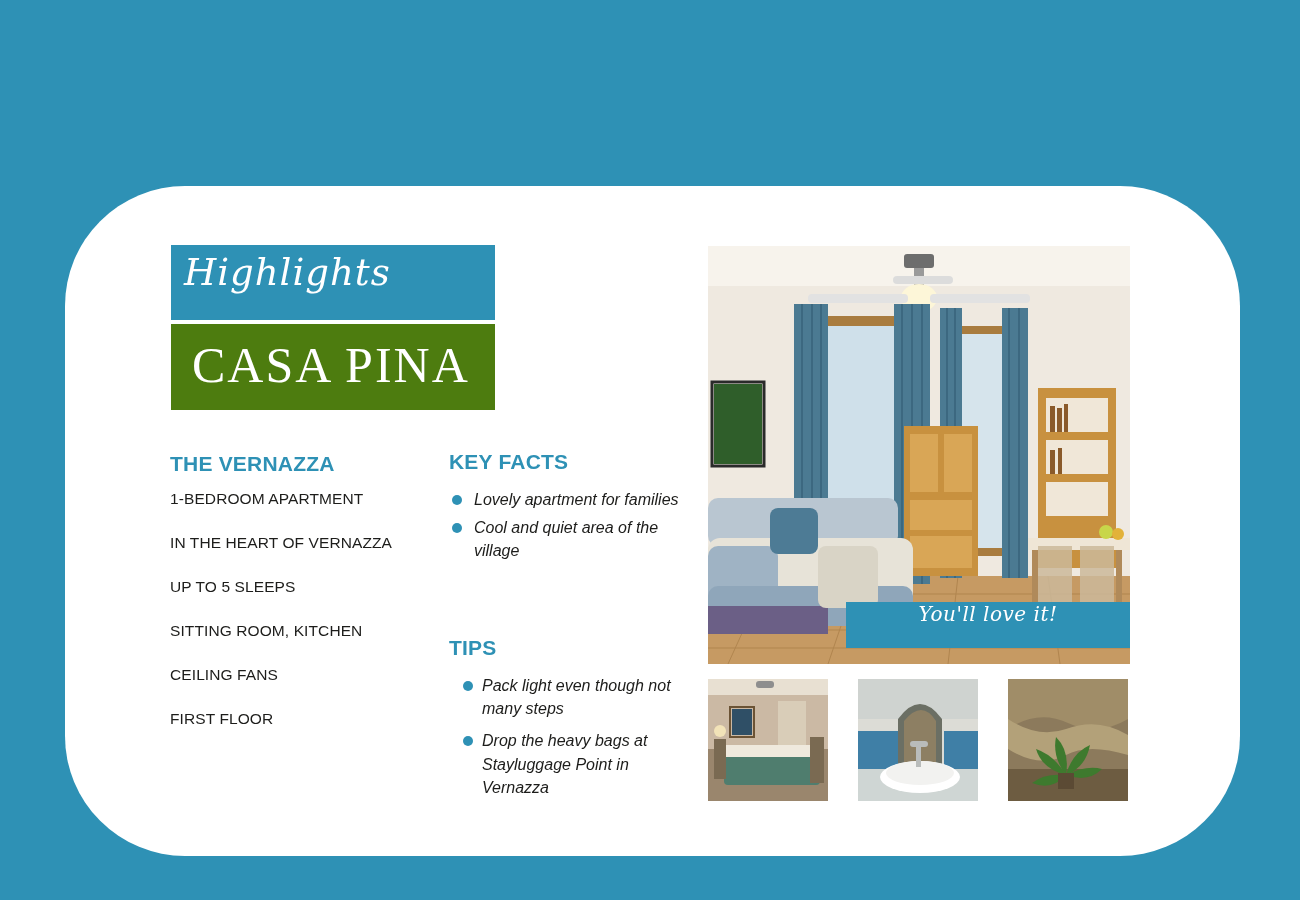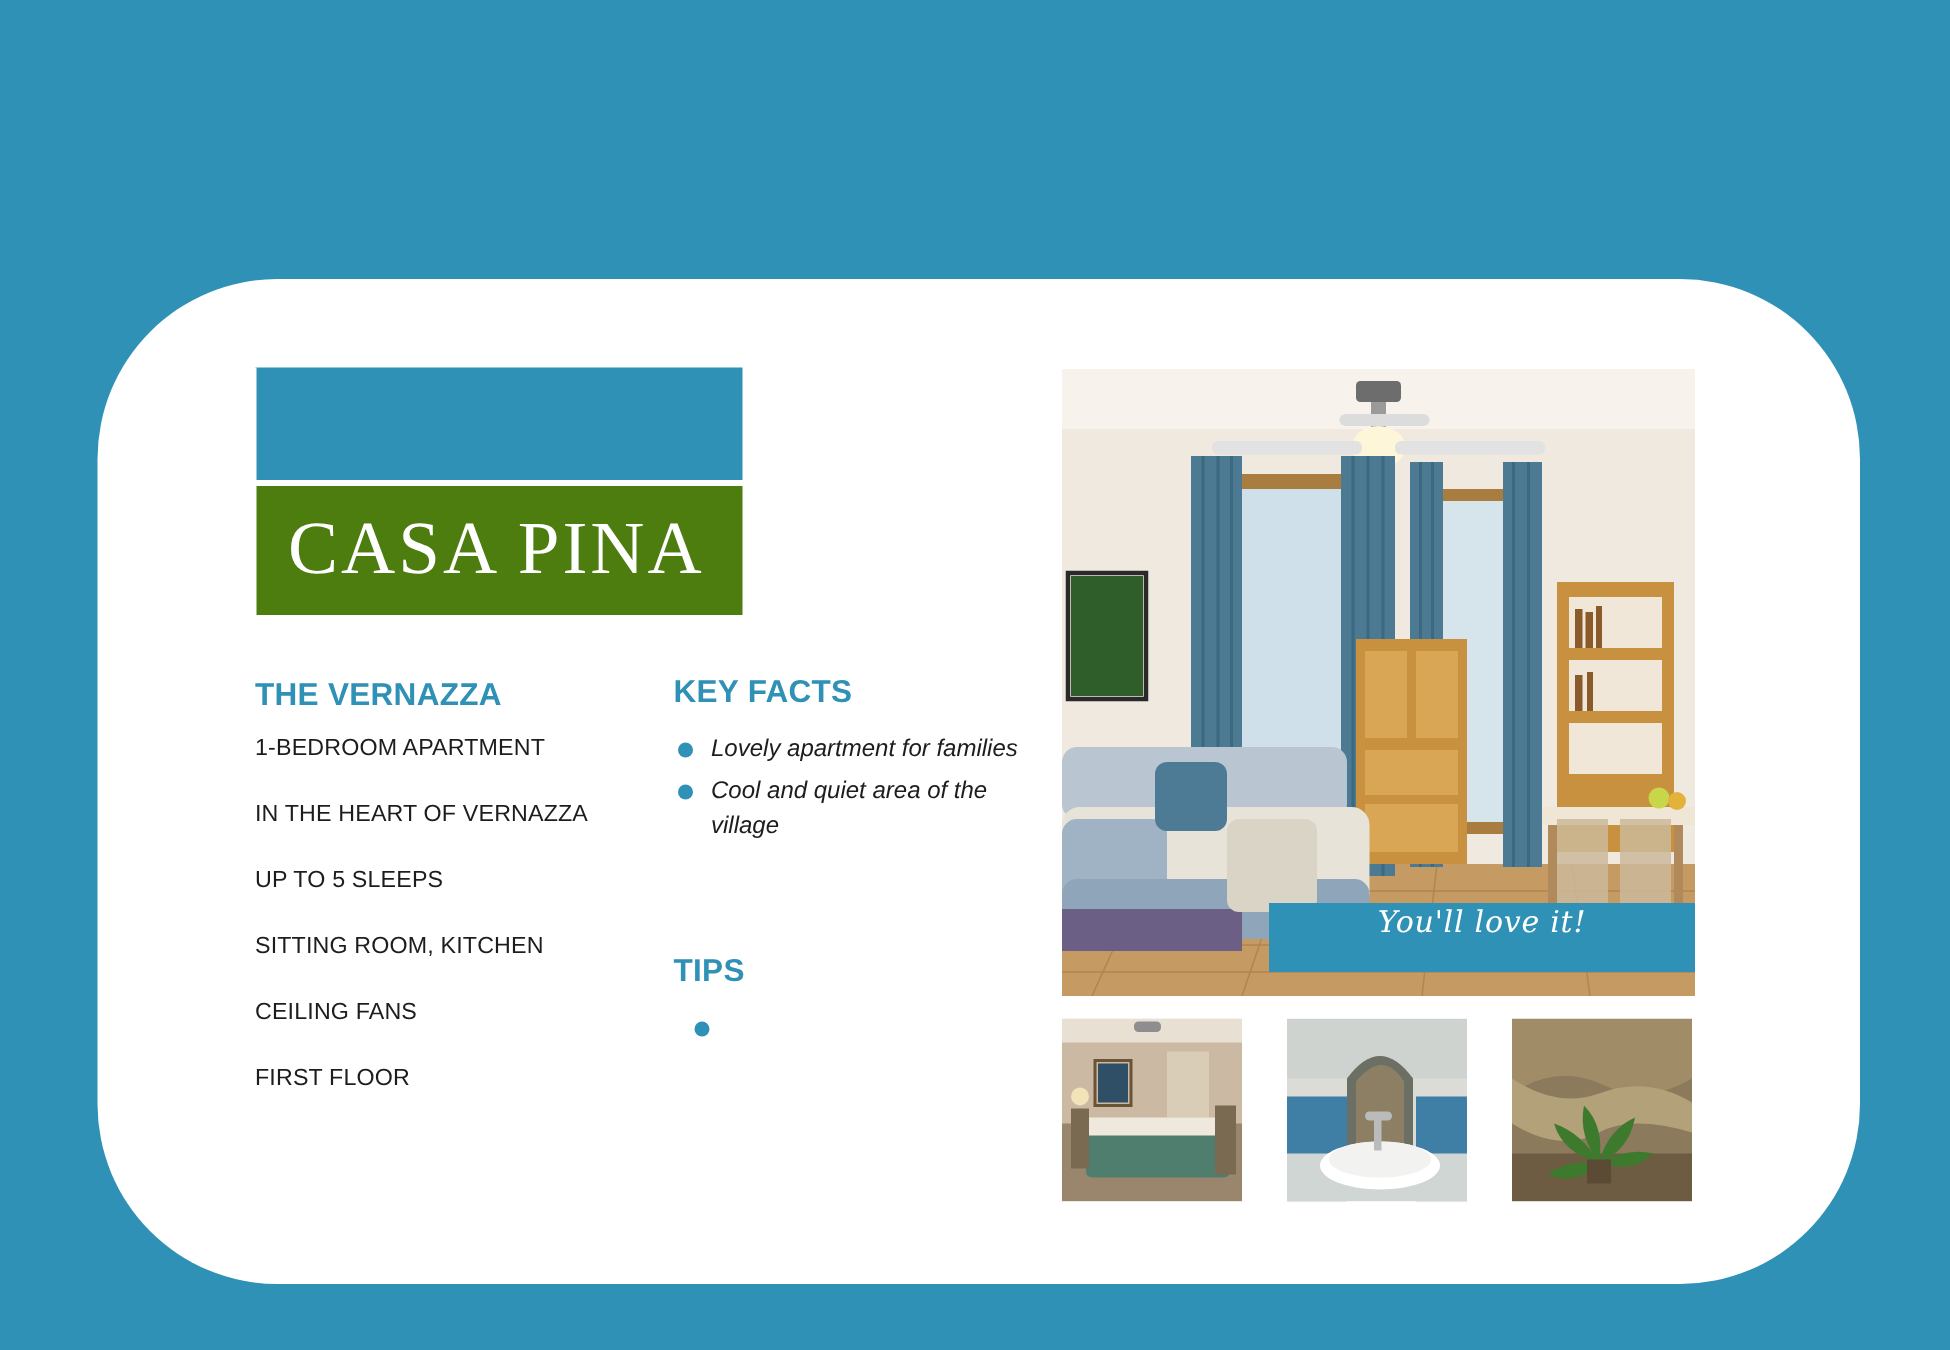--- a/index.html
+++ b/index.html
@@ -184,20 +184,21 @@
 </head>
 <body>
 
 <div class="page">
 
   <div class="card"></div>
 
   <div class="title-block">
     <div class="title-script-bar">
       <div class="title-left-rule"></div>
+      <span class="title-script">Highlights</span>
     </div>
     <div class="title-gap"></div>
     <div class="title-main-bar">
       <div class="title-left-rule"></div>
       <span class="title-main">CASA PINA</span>
     </div>
   </div>
 
   <div class="col-apartment">
     <h2 class="heading">THE VERNAZZA</h2>
@@ -221,20 +222,25 @@
         <span>Cool and quiet area of the village</span>
       </li>
     </ul>
   </div>
 
   <div class="col-tips">
     <h2 class="heading">TIPS</h2>
     <ul class="bullet-list">
       <li>
         <span class="dot"></span>
+        <span>Pack light even though not many steps</span>
+      </li>
+      <li>
+        <span class="dot"></span>
+        <span>Drop the heavy bags at Stayluggage Point in Vernazza</span>
       </li>
     </ul>
   </div>
 
   <div class="hero">
     <svg class="scene" viewBox="0 0 422 418" preserveAspectRatio="none">
 
       <rect x="0" y="0" width="422" height="330" fill="#efe9e0"></rect>
 
       <rect x="0" y="330" width="422" height="88" fill="#c69a63"></rect>

